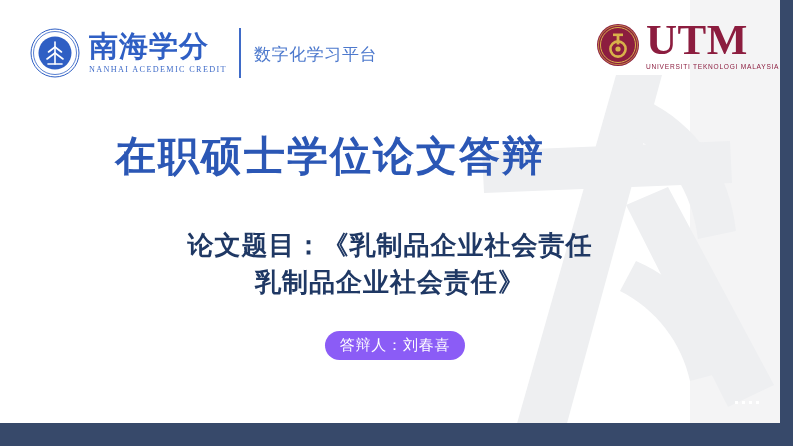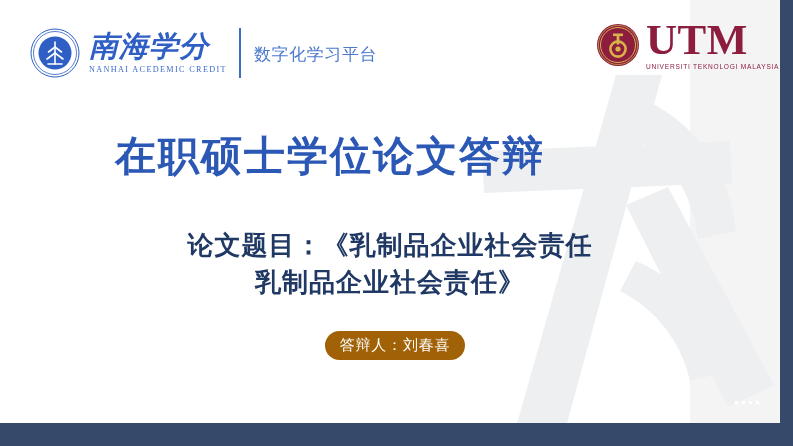--- a/index.html
+++ b/index.html
@@ -89,21 +89,20 @@
   }
   .brand-cn {
     display: flex;
     flex-direction: column;
     justify-content: center;
     margin-right: 8px;
   }
   .brand-cn-script {
     font-family: "Liberation Serif", "DejaVu Serif", serif;
     font-weight: bold;
-    font-style: italic;
     font-size: 29px;
     line-height: 1.02;
     letter-spacing: 1px;
     color: #2f5fc4;
     white-space: nowrap;
   }
   .brand-cn-latin {
     font-family: "Liberation Serif", "DejaVu Serif", serif;
     font-size: 8.2px;
     letter-spacing: 1.35px;
@@ -197,21 +196,21 @@
   .title-sub span { display: block; }
 
   
   .speaker-pill {
     position: absolute;
     left: 325px;
     top: 331px;
     width: 140px;
     height: 29px;
     border-radius: 15px;
-    background: #a16207;
+    background: #8b5cf6;
     color: #ffffff;
     font-size: 15px;
     letter-spacing: .8px;
     display: flex;
     align-items: center;
     justify-content: center;
     white-space: nowrap;
   }
 </style>
 </head>

